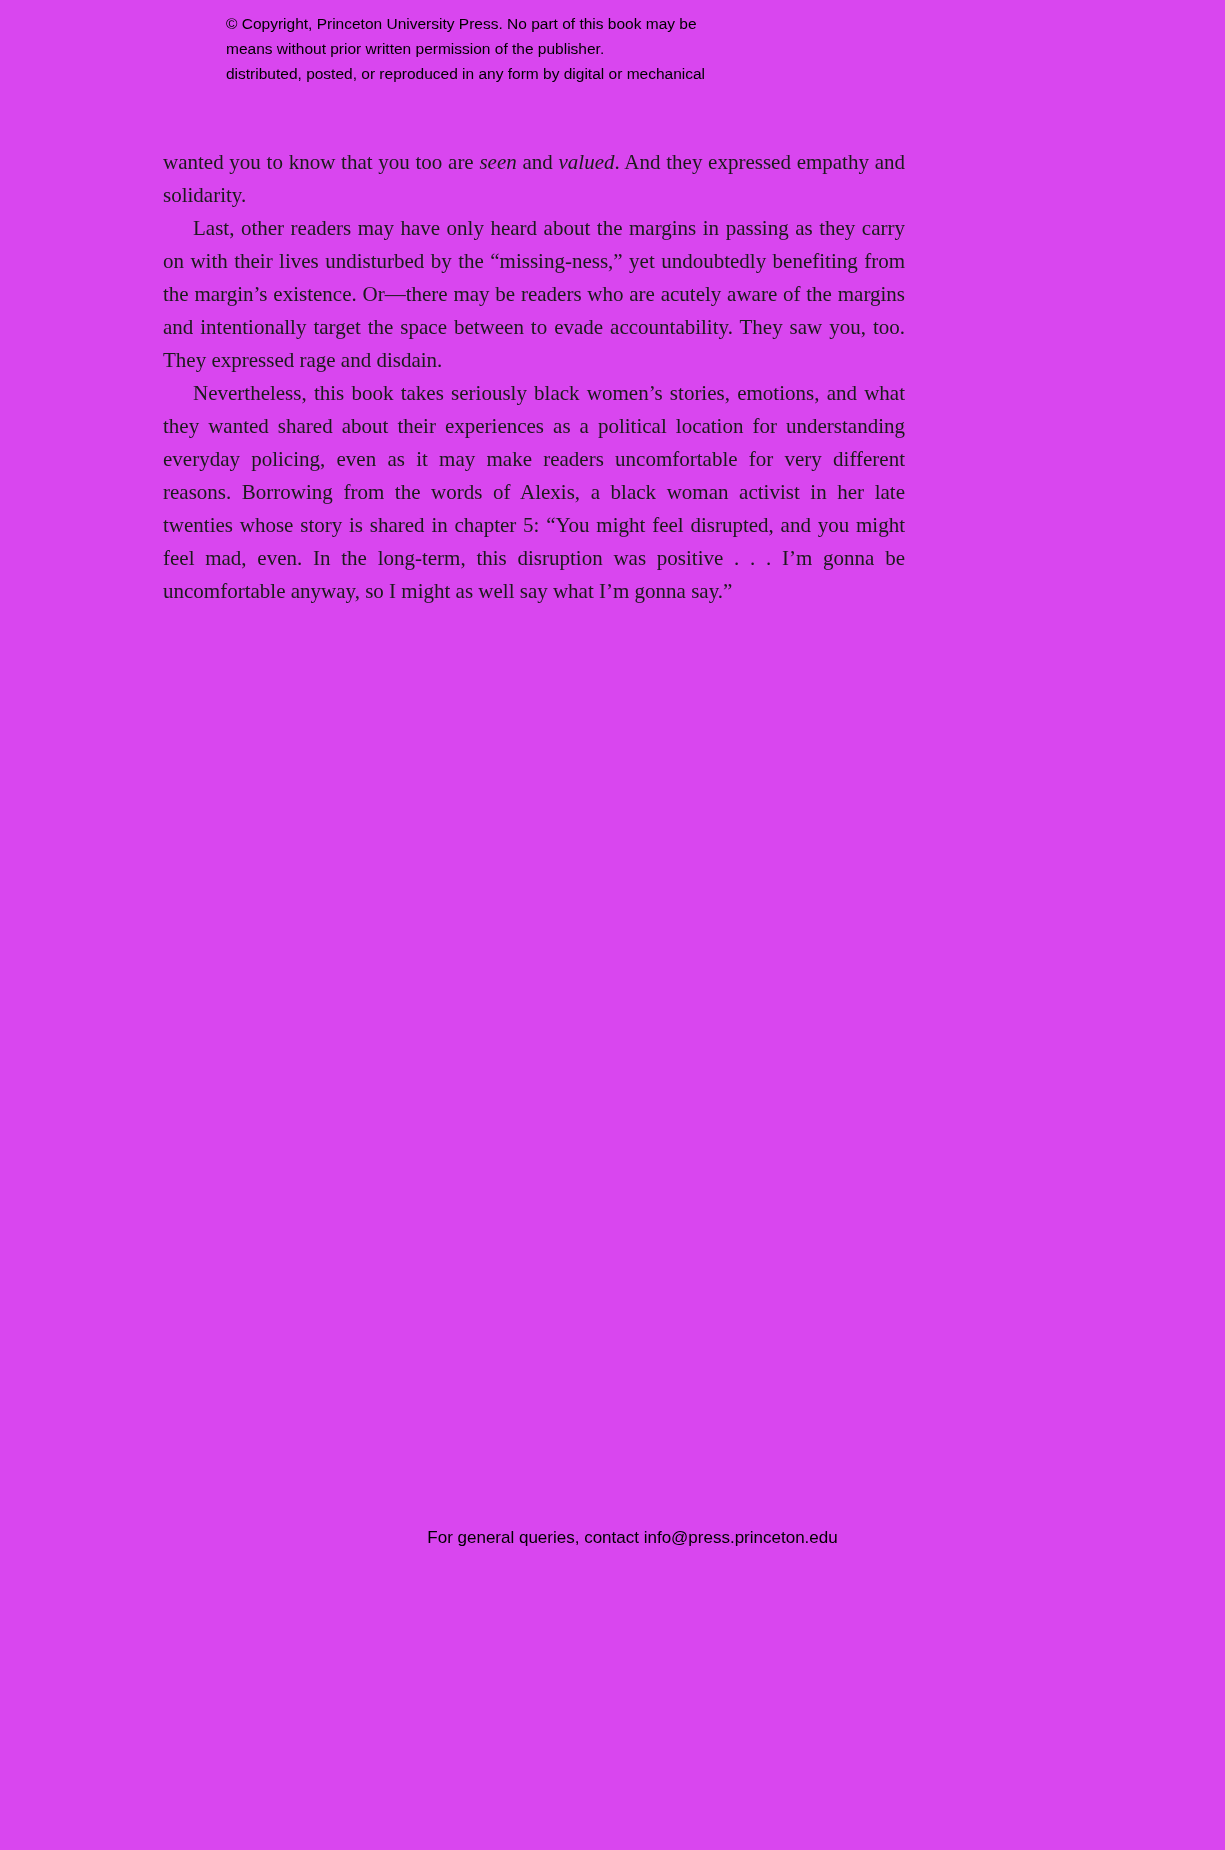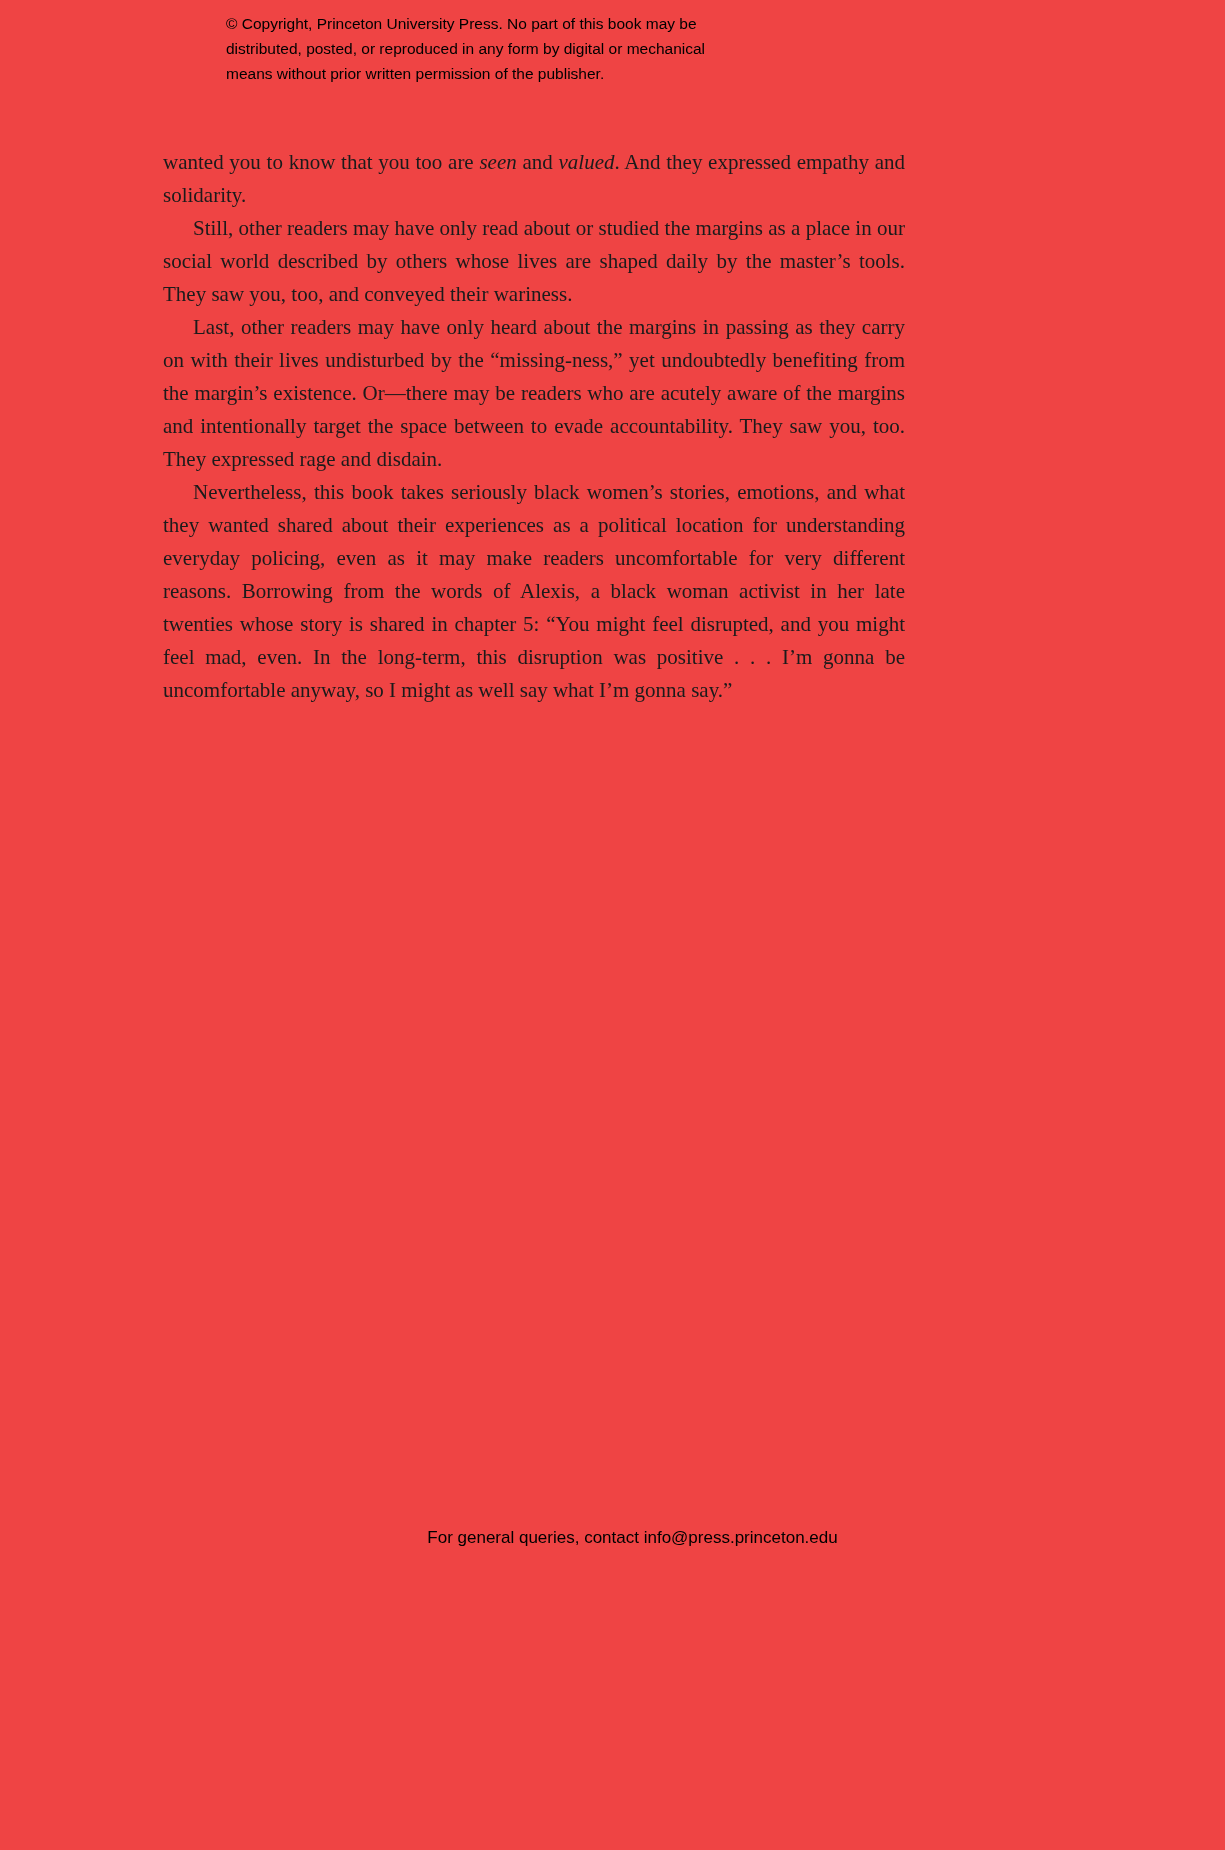--- a/index.html
+++ b/index.html
@@ -2,21 +2,21 @@
 <html><head>
   <meta charset="utf-8">
   <style>
     * { margin: 0; padding: 0; box-sizing: border-box; }
     html, body { background: #ffffff; }
 
     .page {
       position: relative;
       width: 1225px;
       height: 1850px;
-      background: #ef4444;
+      background: #d946ef;
       font-family: "Liberation Serif", serif;
       color: #1b1b1b;
       overflow: hidden;
     }
 
     .copyright {
       position: absolute;
       left: 226px;
       top: 12px;
       width: 640px;
@@ -71,28 +71,27 @@
       margin-left: 20px;
     }
   </style>
 </head>
 <body>
 
 <div class="page">
 
   <div class="copyright">
     <div>© Copyright, Princeton University Press. No part of this book may be</div>
+    <div>means without prior written permission of the publisher.</div>
     <div>distributed, posted, or reproduced in any form by digital or mechanical</div>
-    <div>means without prior written permission of the publisher.</div>
   </div>
 
 
   <div class="body-text">
     <p><span>wanted you to know that you too are </span><span class="italic">seen</span><span> and </span><span class="italic">valued</span><span>. And they expressed empathy and solidarity.</span></p>
-    <p class="indent">Still, other readers may have only read about or studied the margins as a place in our social world described by others whose lives are shaped daily by the master’s tools. They saw you, too, and conveyed their wariness.</p>
     <p class="indent">Last, other readers may have only heard about the margins in passing as they carry on with their lives undisturbed by the “missing-ness,” yet undoubtedly benefiting from the margin’s existence. Or—there may be readers who are acutely aware of the margins and intentionally target the space between to evade accountability. They saw you, too. They expressed rage and disdain.</p>
     <p class="indent">Nevertheless, this book takes seriously black women’s stories, emotions, and what they wanted shared about their experiences as a political location for understanding everyday policing, even as it may make readers uncomfortable for very different reasons. Borrowing from the words of Alexis, a black woman activist in her late twenties whose story is shared in chapter 5: “You might feel disrupted, and you might feel mad, even. In the long-term, this disruption was positive . . . I’m gonna be uncomfortable anyway, so I might as well say what I’m gonna say.”</p>
   </div>
 
   <div class="footer">
     <span>For general queries, contact </span><span>info@press.princeton.edu</span>
   </div>
 
 </div>
 

